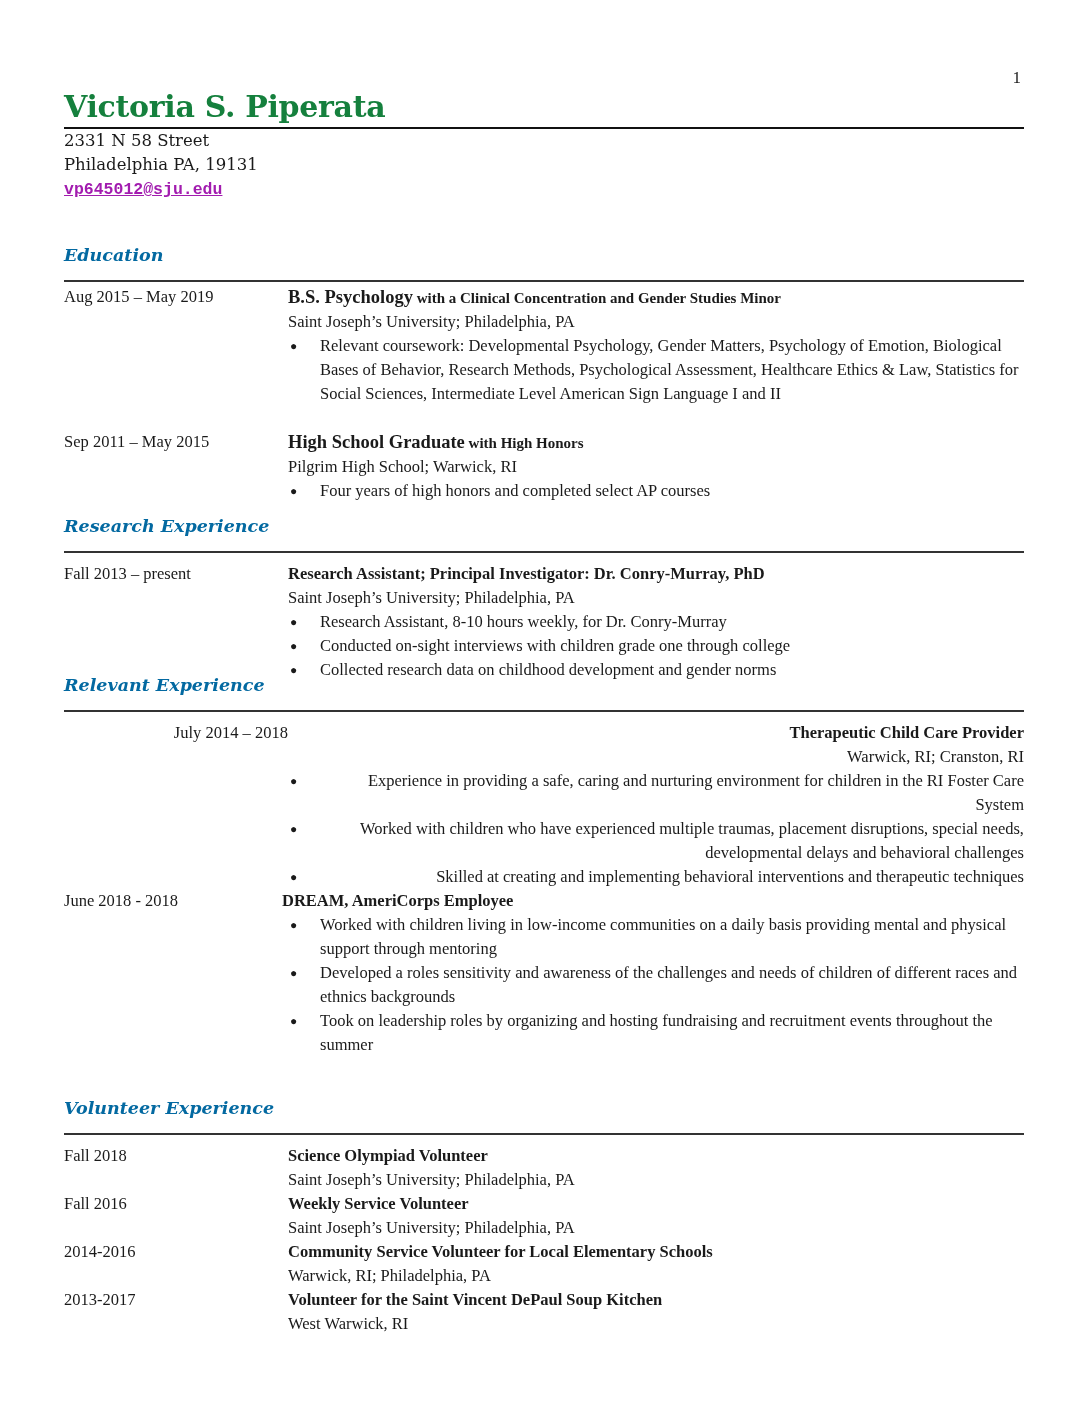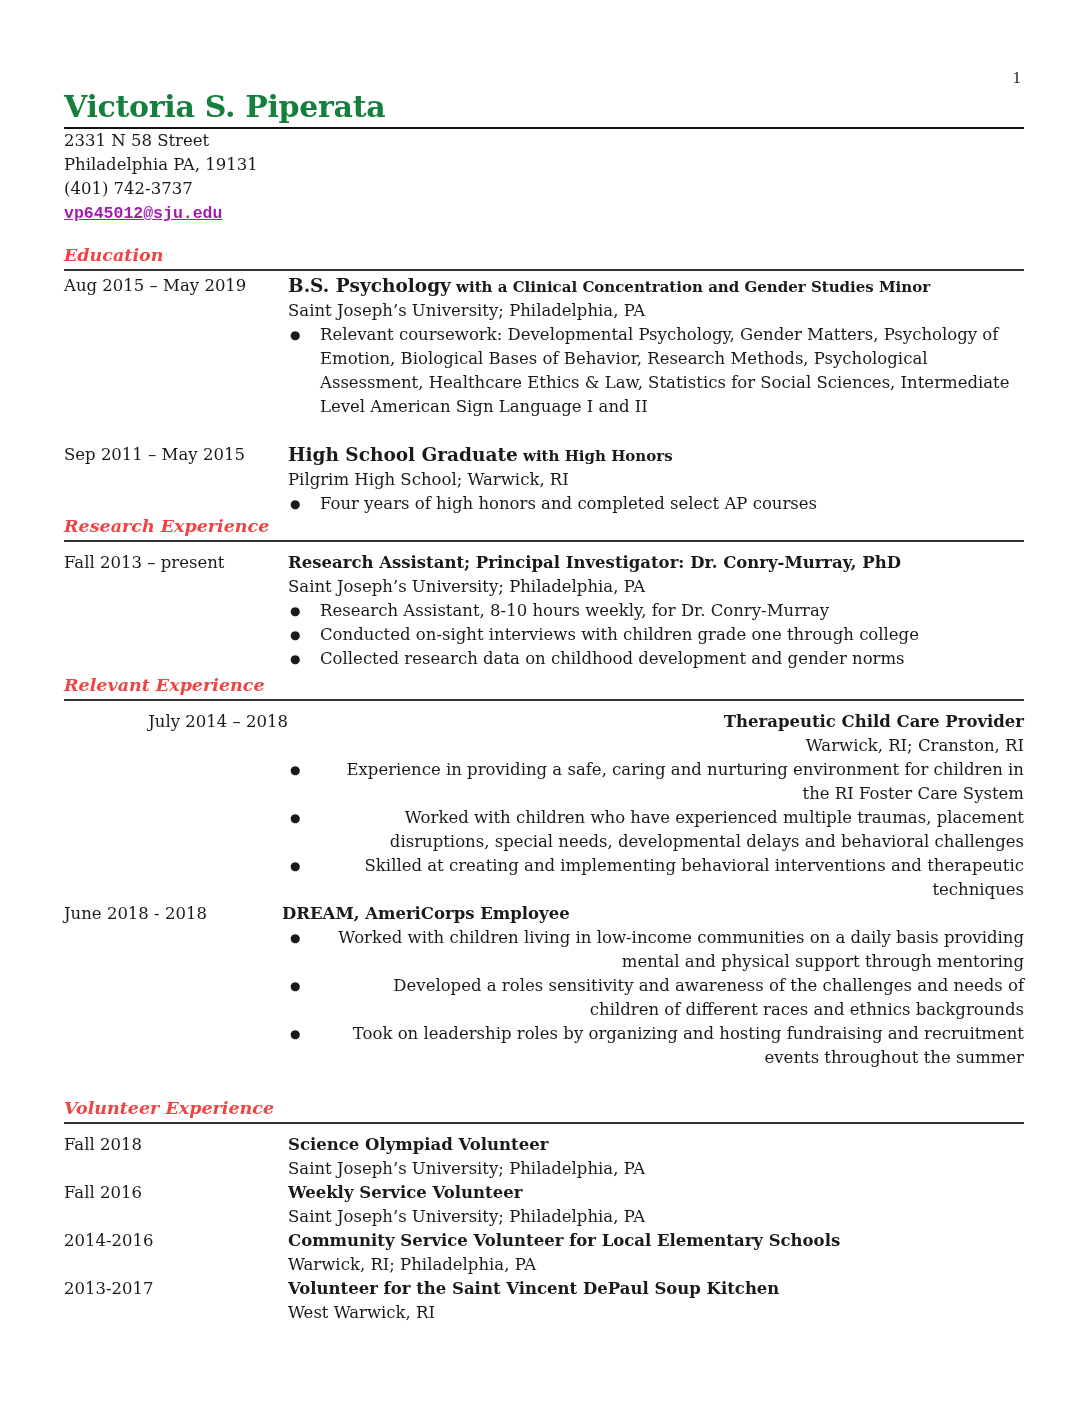--- a/index.html
+++ b/index.html
@@ -20,24 +20,24 @@
     .name {
       font-family: "DejaVu Serif", serif; font-weight: bold; font-size: 30px;
       line-height: 38px; letter-spacing: -0.3px; color: #15803d;
       padding-bottom: 1px; border-bottom: 2px solid #111;
     }
     .contact-line { font-size: 16.5px; line-height: 24px; }
     .contact-email { color: #a21caf; font-weight: bold; text-decoration: underline; font-family: Liberation Mono, monospace; }
     .section { position: absolute; left: 64px; width: 960px; }
     .section-title {
       font-family: "DejaVu Serif", serif; font-weight: bold; font-style: italic;
-      font-size: 17.5px; line-height: 26px; color: #ef4444;
-      border-bottom: 2px solid #333; padding-bottom: 1px;
+      font-size: 17.5px; line-height: 26px; color: #0369a1;
+      border-bottom: 2px solid #333; padding-bottom: 12px;
     }
-    .entry { position: relative; display: flex; }
+    .entry { position: relative; display: flex; font-family: Liberation Serif, serif; }
     .entry-date { width: 224px; flex: none; font-size: 16.5px; line-height: 24px; }
     .entry-body { flex: 1; }
     .entry-title { font-weight: bold; font-size: 16.5px; line-height: 24px; }
     .entry-title .big { font-size: 18.5px; }
     .entry-title .sub { font-size: 15px; }
     .entry-loc { line-height: 24px; }
     ul.bullets { list-style: none; }
     ul.bullets li { position: relative; padding-left: 32px; line-height: 24px; }
     ul.bullets li::before {
       content: "\25CF"; position: absolute; left: 2px; top: 0; font-size: 12px;
@@ -45,21 +45,20 @@
   </style>
 </head>
 <body>
 
 <div class="page-number">1</div>
 
 <div class="header-block">
   <div class="name">Victoria S. Piperata</div>
   <div class="contact-line">2331 N 58 Street</div>
   <div class="contact-line">Philadelphia PA, 19131</div>
-  <div class="contact-line">(401) 742-3737</div>
   <div class="contact-line"><span class="contact-email">vp645012@sju.edu</span></div>
 </div>
 
 <div class="section" style="top:242px;">
   <div class="section-title">Education</div>
   <div class="entry" style="margin-top:3px;">
     <div class="entry-date">Aug 2015 – May 2019</div>
     <div class="entry-body">
       <div class="entry-title"><span class="big">B.S. Psychology</span><span class="sub"> with a Clinical Concentration and Gender Studies Minor</span></div>
       <div class="entry-loc">Saint Joseph’s University; Philadelphia, PA</div>
@@ -107,21 +106,21 @@
         <li>Experience in providing a safe, caring and nurturing environment for children in the RI Foster Care System</li>
         <li>Worked with children who have experienced multiple traumas, placement disruptions, special needs, developmental delays and behavioral challenges</li>
         <li>Skilled at creating and implementing behavioral interventions and therapeutic techniques</li>
       </ul>
     </div>
   </div>
   <div class="entry">
     <div class="entry-date">June 2018 - 2018</div>
     <div class="entry-body" style="margin-left:-6px;">
       <div class="entry-title">DREAM, AmeriCorps Employee</div>
-      <ul class="bullets" style="margin-left:6px;text-align:right;">
+      <ul class="bullets" style="margin-left:6px;">
         <li>Worked with children living in low-income communities on a daily basis providing mental and physical support through mentoring</li>
         <li>Developed a roles sensitivity and awareness of the challenges and needs of children of different races and ethnics backgrounds</li>
         <li>Took on leadership roles by organizing and hosting fundraising and recruitment events throughout the summer</li>
       </ul>
     </div>
   </div>
 </div>
 
 <div class="section" style="top:1095px;">
   <div class="section-title">Volunteer Experience</div>

